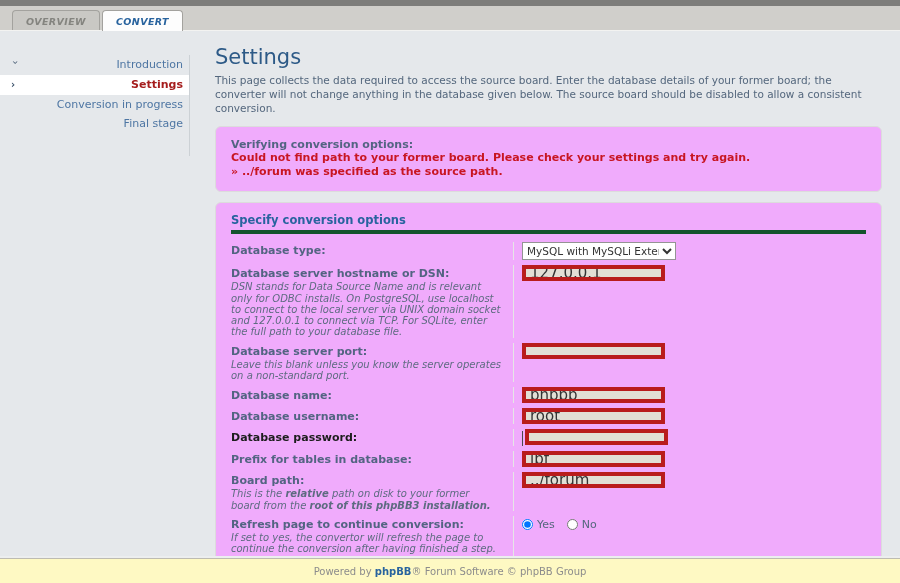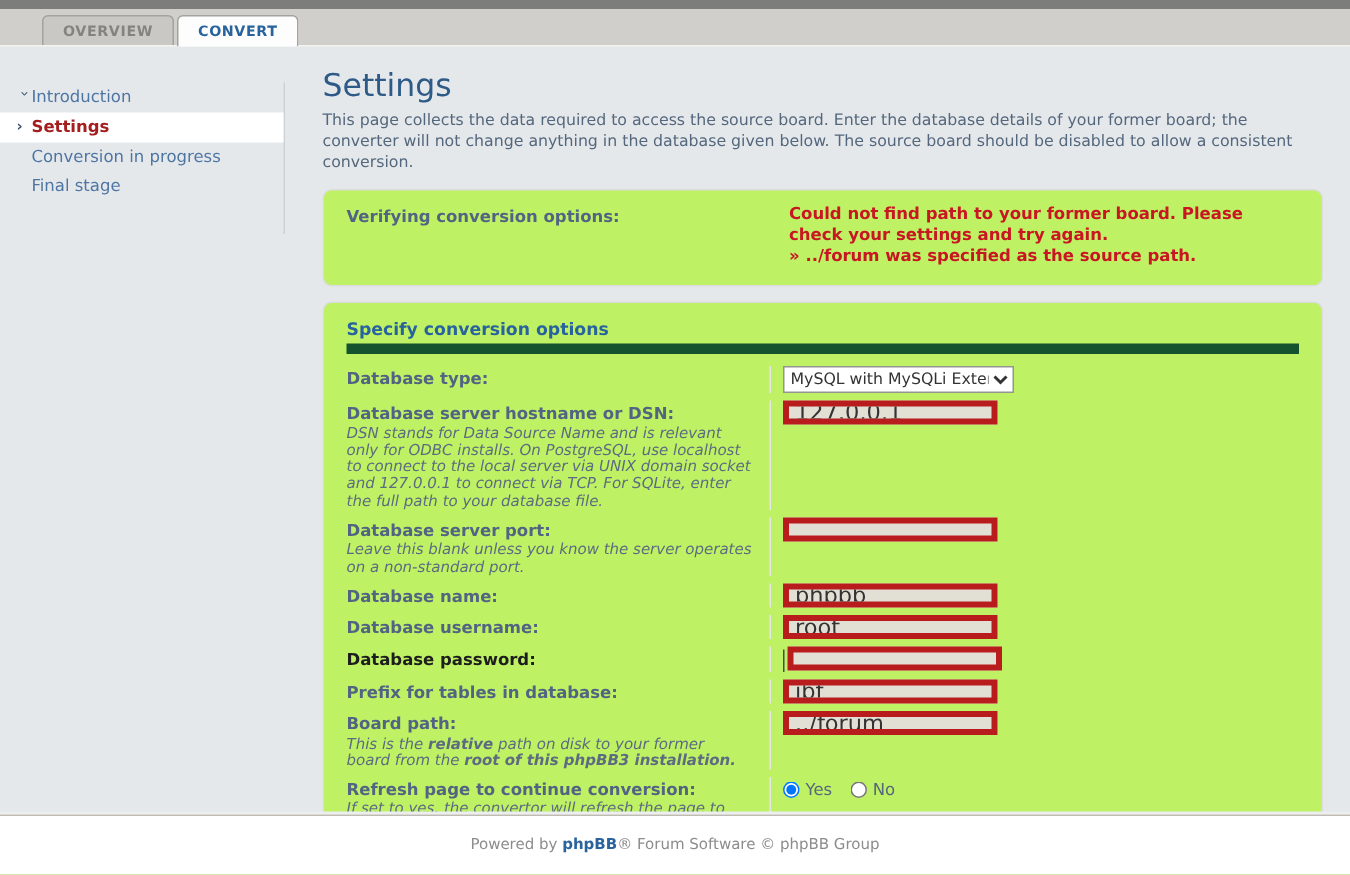--- a/index.html
+++ b/index.html
@@ -6,56 +6,56 @@
   html, body { width: 900px; height: 583px; }
   body {
     position: relative;
     background: #d0cfcb;
     font-family: "DejaVu Sans", "Liberation Sans", sans-serif;
     font-size: 11px;
     overflow: hidden;
   }
   .top-strip { height: 6px; background: #7d7d7b; }
   .tab-row {
-    height: 24px; padding-left: 28px;
-    display: flex; align-items: flex-end; gap: 2px;
+    height: 24px; padding-left: 12px;
+    display: flex; align-items: flex-end; gap: 2px; font-style: italic;
   }
   .tab {
     font-size: 9.5px; font-weight: bold; letter-spacing: .4px;
     padding: 5px 13px 4px; border: 1px solid #a3a29e; border-bottom: none;
     border-radius: 4px 4px 0 0; cursor: pointer; white-space: nowrap;
   }
   .tab.inactive { background: #c9c8c4; color: #84847f; padding-bottom: 3px; }
   .tab.active { background: #fdfdfd; color: #28639e; position: relative; z-index: 2; margin-bottom: -1px; }
   .content {
     background: #e5e8eb; border-top: 1px solid #f3f3f1;
     display: flex; height: 527px; overflow: hidden;
   }
   .sidebar { width: 190px; flex-shrink: 0; padding-top: 24px; }
   .nav { border-right: 1px solid #ccd1d5; padding-bottom: 22px; }
   .nav-item {
     display: flex; align-items: center;
-    padding: 3px 6px 3px 11px; color: #4e76a3; cursor: pointer; line-height: 1.25;
+    padding: 3px 6px 3px 11px; color: #4e76a3; cursor: pointer; line-height: 1.25; justify-content: space-between;
   }
   .nav-item .marker {
     width: 10px; flex-shrink: 0; font-size: 10px; line-height: 9px; color: #3c526b;
   }
   .nav-item .marker.down { transform: rotate(90deg); transform-origin: 45% 55%; }
   .nav-item.active { background: #ffffff; color: #a51d1d; font-weight: bold; }
   .main { flex: 1; padding: 14px 18px 0 25px; }
   .page-title { font-size: 21px; font-weight: normal; color: #2d5a87; margin-bottom: 4px; }
   .intro { color: #54677d; font-size: 10.5px; line-height: 1.35; }
-  .panel { background: #bef264; border: 1px solid #dcdcdc; border-radius: 6px; margin-top: 10px; }
+  .panel { background: #f0abfc; border: 1px solid #dcdcdc; border-radius: 6px; margin-top: 10px; flex-direction: column; }
   .verify-panel { display: flex; padding: 9px 15px 12px; }
   .verify-label { width: 295px; flex-shrink: 0; font-weight: bold; color: #536482; padding-top: 2px; }
   .verify-error { flex: 1; color: #c81622; font-weight: bold; line-height: 1.3; }
   .form-panel { padding: 8px 15px 8px; }
   .legend {
     color: #28639e; font-weight: bold; font-size: 11.5px;
-    padding: 2px 0 3px; border-bottom: 7px solid #14532d; margin-bottom: 8px;
+    padding: 2px 0 3px; border-bottom: 4px solid #14532d; margin-bottom: 8px;
   }
   .row { display: flex; margin-bottom: 5px; }
   .col-label { width: 282px; flex-shrink: 0; padding: 2px 12px 0 0; }
   .col-ctrl { flex: 1; border-left: 1px solid #e6e6e6; padding-left: 8px; }
   .field-label { font-weight: bold; color: #536482; font-size: 11px; line-height: 1.2; }
   .field-label.dark { color: #1d1d1d; }
   .hint { margin-top: 1px; font-style: italic; color: #5d6b80; font-size: 10px; line-height: 1.13; }
   .hint .hint-bold { font-weight: bold; margin-top: 11px; }
   .text-input {
     width: 143px; height: 16px; background: #e2dfd5; border: 4px solid #b91c1c;
@@ -63,22 +63,22 @@
   }
   .select-input {
     width: 154px; height: 18px; font-size: 10.5px; background: #fff;
     border: 1px solid #949494; color: #333; font-family: inherit; border-radius: 0;
   }
   .caret { display: inline-block; width: 1px; height: 15px; background: #4a4a4a; vertical-align: middle; margin-right: 2px; }
   .radio-group { display: flex; gap: 12px; align-items: center; color: #54677d; padding-top: 2px; }
   .radio-opt { display: flex; align-items: center; cursor: pointer; }
   .radio-opt input { margin: 0 4px 0 0; width: 11px; height: 11px; }
   .footer {
-    position: absolute; left: 0; bottom: 0; width: 100%; height: 40px;
-    background: #ffffff; border-top: 1px solid #bdbbb2; box-shadow: 0 -2px 0 #eceeef;
+    position: absolute; left: 0; bottom: 0; width: 100%; height: 25px;
+    background: #fef9c3; border-top: 1px solid #bdbbb2; box-shadow: 0 -2px 0 #eceeef;
     display: flex; align-items: center; justify-content: center;
     font-size: 10px; color: #8c8c8c;
   }
   .footer .brand { color: #28639e; font-weight: bold; cursor: pointer; }
 </style>
 </head>
 <body>
 
 <div class="top-strip"></div>
 

